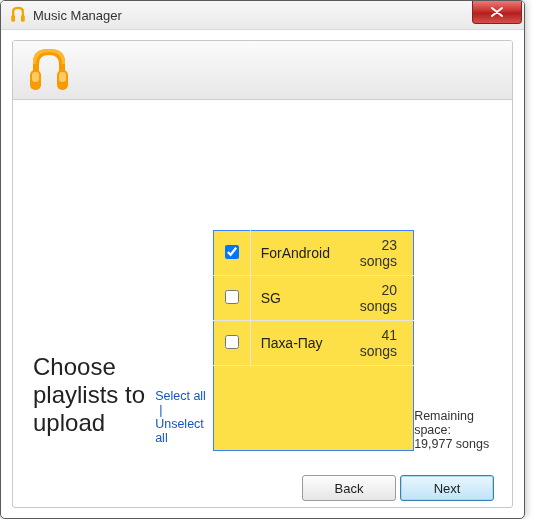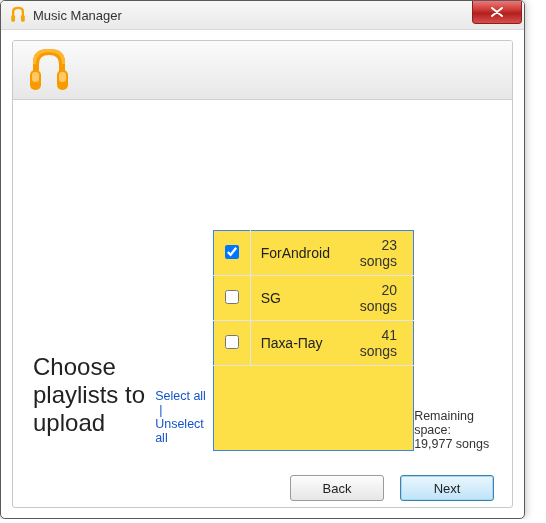--- a/index.html
+++ b/index.html
@@ -19,21 +19,21 @@
   .links{color:#1155cc;font-size:12.5px;margin-bottom:6px;}
   .links a{color:#1155cc;text-decoration:none;cursor:pointer;}
   .links .sep{color:#1155cc;margin:0 4px;}
   table.list{width:100%;border:1px solid #3b82f6;border-collapse:collapse;background:#fde047;}
   table.list td{border-bottom:1px solid #e4e4e4;padding:6px 10px;font-size:14px;vertical-align:middle;}
   table.list td.chk{width:22px;text-align:center;border-right:1px solid #e4e4e4;}
   table.list td.cnt{width:100px;text-align:right;padding-right:16px;color:#333;}
   table.list tr.filler td{height:72px;border-bottom:none;}
   input[type=checkbox]{width:14px;height:14px;cursor:pointer;margin:0;}
   .remaining{margin-top:12px;font-size:12.5px;color:#333;}
-  .footer{display:flex;justify-content:flex-end;gap:16px;padding:14px 18px 6px 0;}
+  .footer{display:flex;justify-content:flex-end;gap:4px;padding:14px 18px 6px 0;}
   button.win{width:94px;height:26px;border:1px solid #9b9b9b;border-radius:3px;background:linear-gradient(#fdfdfd,#e6e6e6);font-family:inherit;font-size:13px;color:#222;cursor:pointer;}
   button.win.primary{border:1px solid #3c7fb1;background:linear-gradient(#eaf6fd,#bfe4f9);box-shadow:0 0 0 1px #a8d8f0 inset;}
 </style>
 </head>
 <body>
 
 <div class="window">
 
   <div class="titlebar">
     <span class="app-icon">

